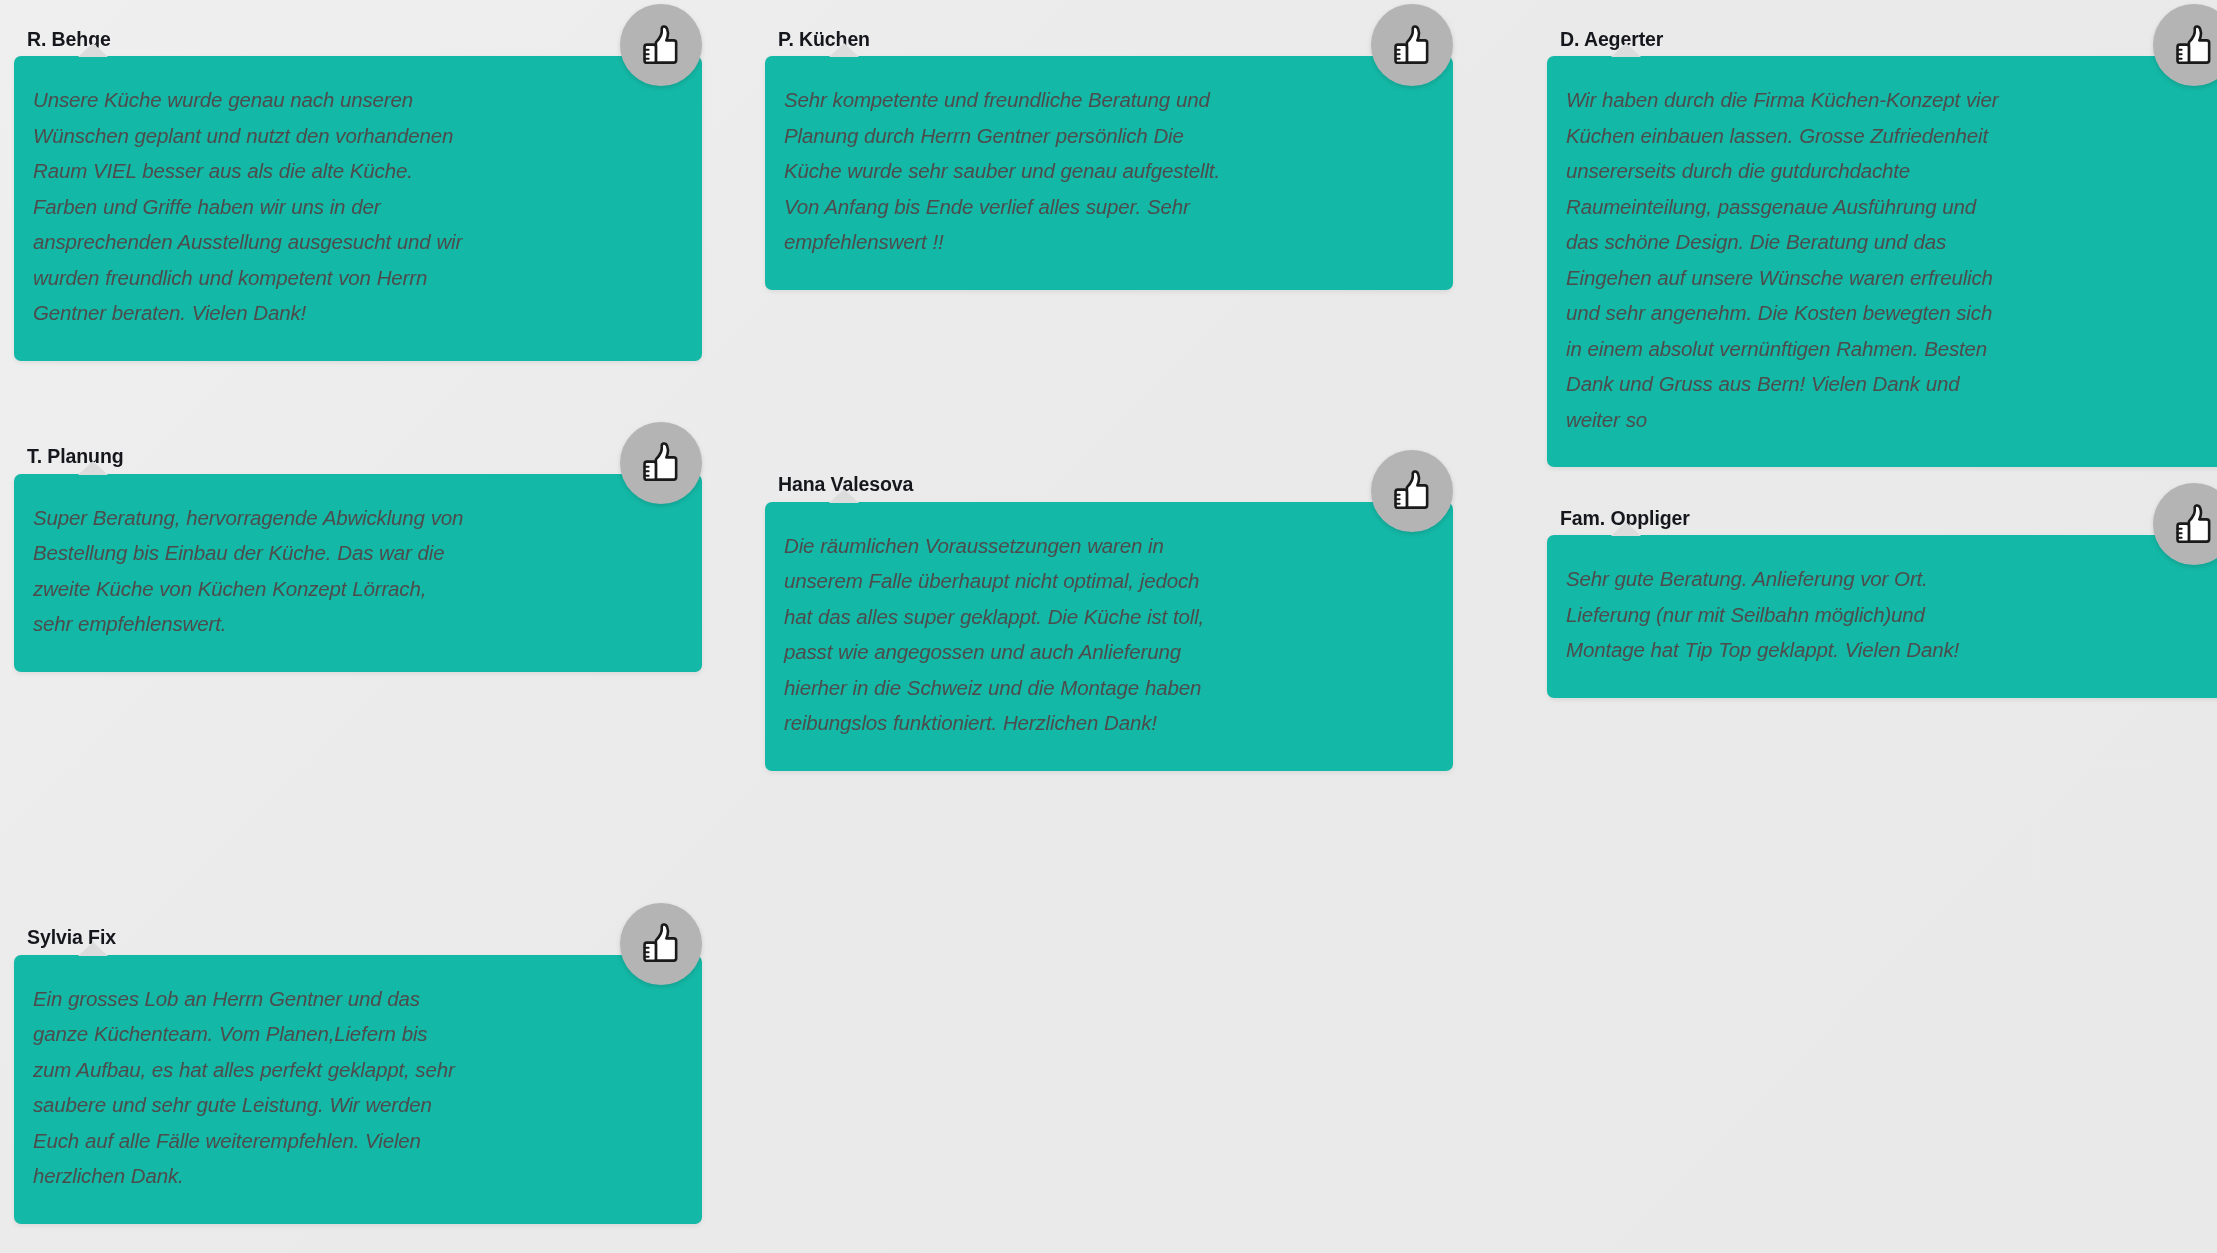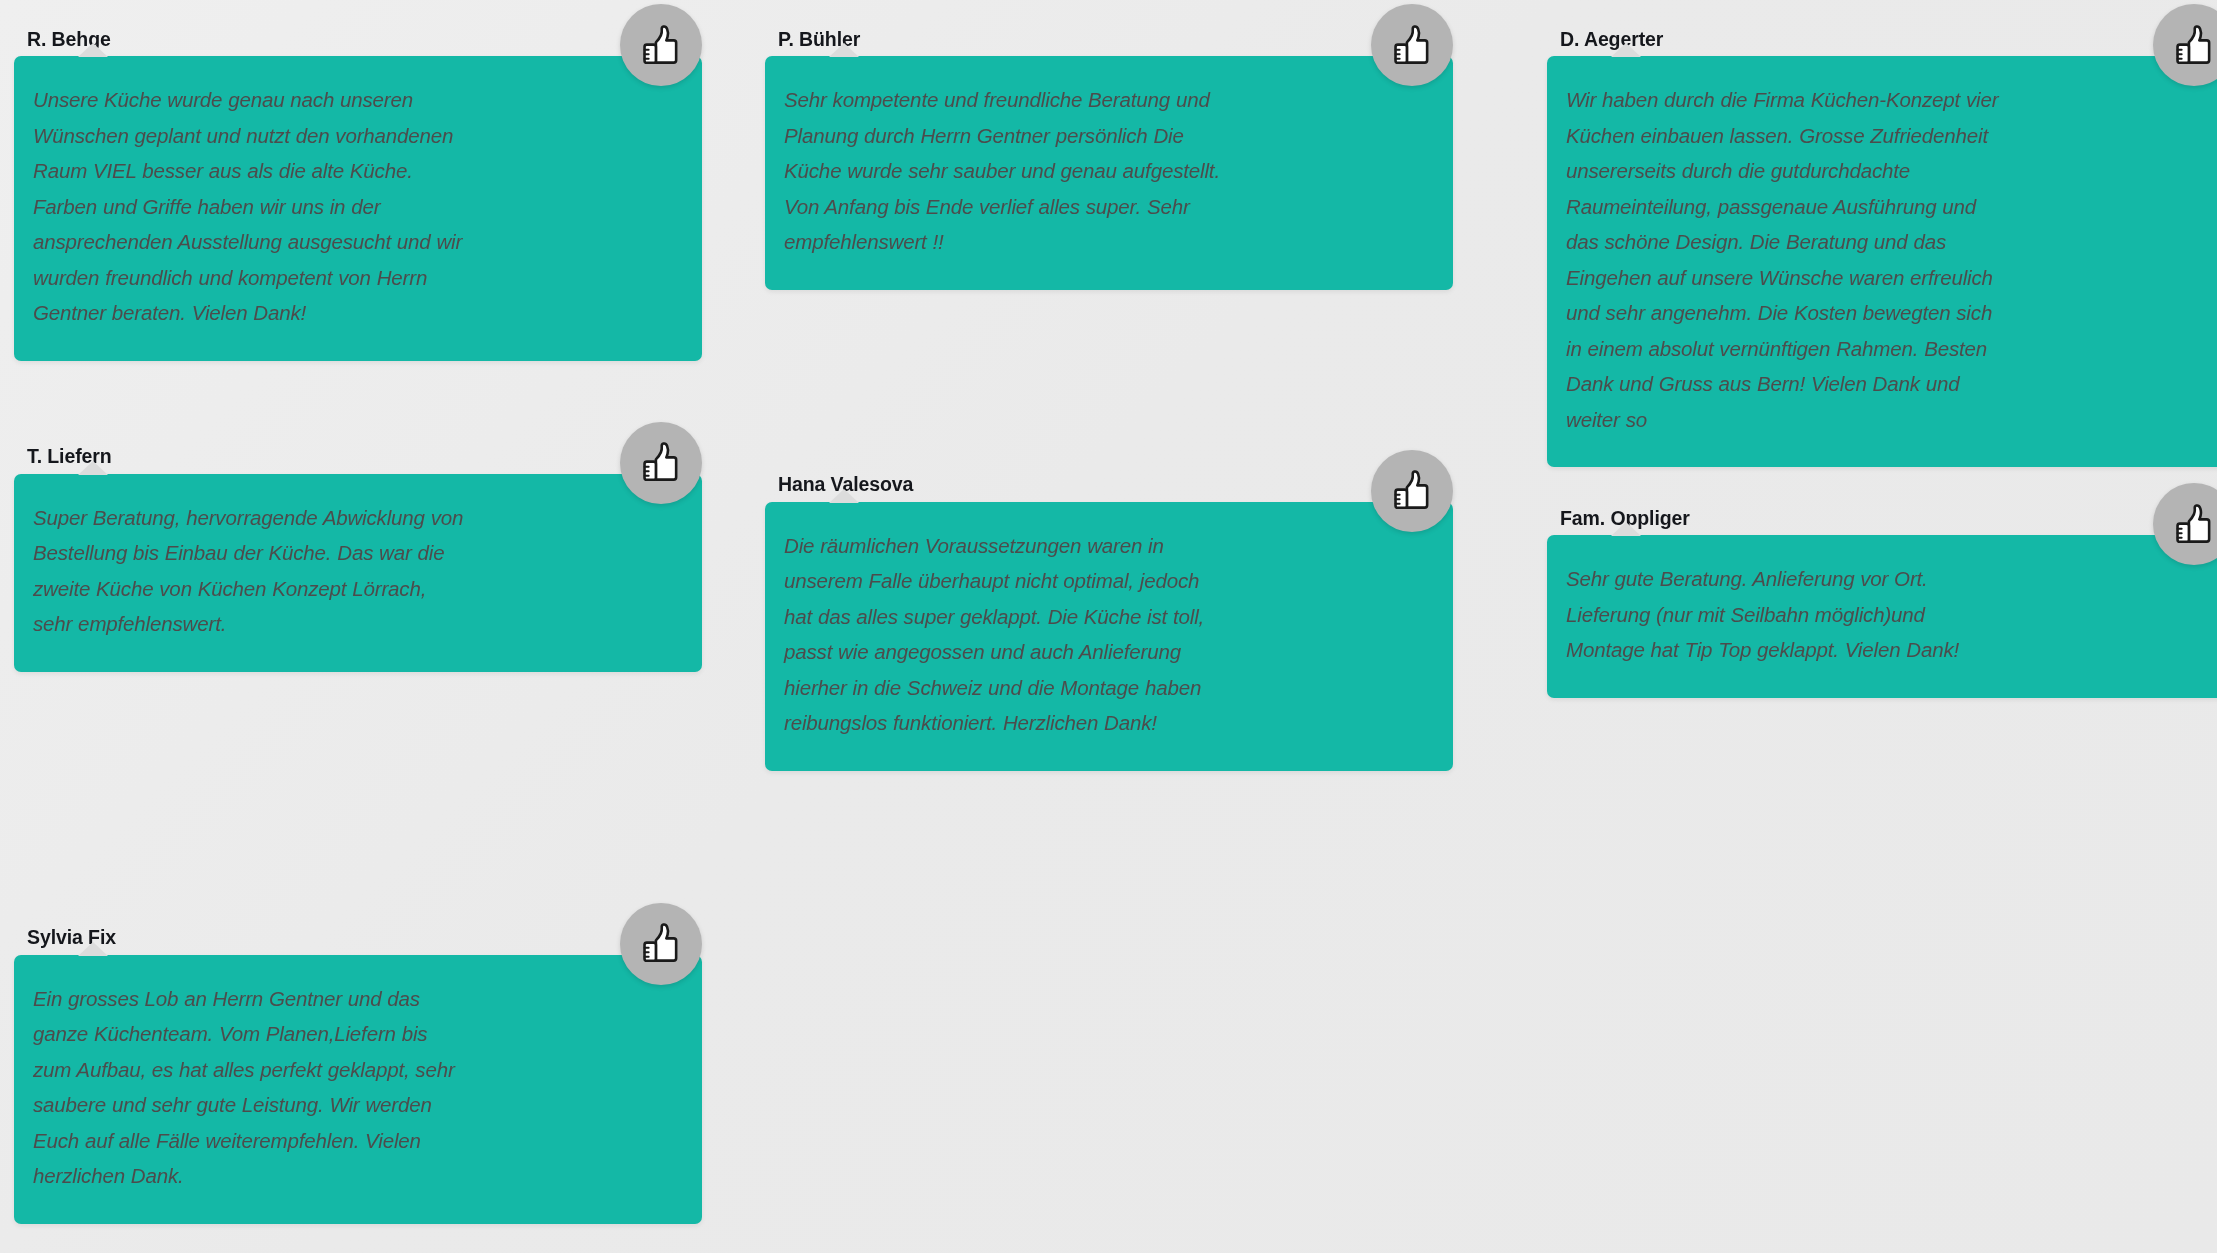--- a/index.html
+++ b/index.html
@@ -141,21 +141,21 @@
             </svg>
         </div>
       </div>
       <div class="bubble">
         <p class="quote-text">Unsere Küche wurde genau nach unseren Wünschen geplant und nutzt den vorhandenen Raum VIEL besser aus als die alte Küche. Farben und Griffe haben wir uns in der ansprechenden Ausstellung ausgesucht und wir wurden freundlich und kompetent von Herrn Gentner beraten. Vielen Dank!</p>
       </div>
     </div>
 
     <div class="testimonial sp-1">
       <div class="testimonial-head">
-        <span class="author-name">T. Liefern</span>
+        <span class="author-name">T. Planung</span>
         <div class="thumb-badge">
           <svg viewBox="0 0 64 64" aria-hidden="true">
               <path d="M24.5 27.5c2.2-2.1 4.6-5.3 6.1-8.6 1.2-2.7 1.3-5.1 1.1-7.2-.2-1.9.6-3.3 2.1-3.6 1.9-.4 3.6.8 4.5 2.9 1.2 2.9 1.3 6.3.6 9.4-.4 1.7-1 3.3-1.6 4.7h9.1c1.7 0 3 1.3 3 2.9v21.6c0 1.6-1.3 2.9-3 2.9H24.5z" fill="#ffffff" stroke="#1a1a1a" stroke-width="3.2" stroke-linejoin="round"></path>
               <path d="M13.4 30.3h8.2c1.6 0 2.9 1.2 2.9 2.7v17c0 1.5-1.3 2.7-2.9 2.7h-8.2c-1.6 0-2.9-1.2-2.9-2.7V33c0-1.5 1.3-2.7 2.9-2.7z" fill="#ffffff" stroke="#1a1a1a" stroke-width="3.2" stroke-linejoin="round"></path>
               <path d="M10.6 36.5h5M10.6 42.2h5M10.6 47.6h5" stroke="#1a1a1a" stroke-width="2.4" stroke-linecap="round"></path>
             </svg>
         </div>
       </div>
       <div class="bubble">
         <p class="quote-text">Super Beratung, hervorragende Abwicklung von Bestellung bis Einbau der Küche. Das war die zweite Küche von Küchen Konzept Lörrach, sehr empfehlenswert.</p>
@@ -177,21 +177,21 @@
         <p class="quote-text">Ein grosses Lob an Herrn Gentner und das ganze Küchenteam. Vom Planen,Liefern bis zum Aufbau, es hat alles perfekt geklappt, sehr saubere und sehr gute Leistung. Wir werden Euch auf alle Fälle weiterempfehlen. Vielen herzlichen Dank.</p>
       </div>
     </div>
 
   </div>
 
   <div class="column" id="col-1">
 
     <div class="testimonial sp-0">
       <div class="testimonial-head">
-        <span class="author-name">P. Bühler</span>
+        <span class="author-name">P. Küchen</span>
         <div class="thumb-badge">
           <svg viewBox="0 0 64 64" aria-hidden="true">
               <path d="M24.5 27.5c2.2-2.1 4.6-5.3 6.1-8.6 1.2-2.7 1.3-5.1 1.1-7.2-.2-1.9.6-3.3 2.1-3.6 1.9-.4 3.6.8 4.5 2.9 1.2 2.9 1.3 6.3.6 9.4-.4 1.7-1 3.3-1.6 4.7h9.1c1.7 0 3 1.3 3 2.9v21.6c0 1.6-1.3 2.9-3 2.9H24.5z" fill="#ffffff" stroke="#1a1a1a" stroke-width="3.2" stroke-linejoin="round"></path>
               <path d="M13.4 30.3h8.2c1.6 0 2.9 1.2 2.9 2.7v17c0 1.5-1.3 2.7-2.9 2.7h-8.2c-1.6 0-2.9-1.2-2.9-2.7V33c0-1.5 1.3-2.7 2.9-2.7z" fill="#ffffff" stroke="#1a1a1a" stroke-width="3.2" stroke-linejoin="round"></path>
               <path d="M10.6 36.5h5M10.6 42.2h5M10.6 47.6h5" stroke="#1a1a1a" stroke-width="2.4" stroke-linecap="round"></path>
             </svg>
         </div>
       </div>
       <div class="bubble">
         <p class="quote-text">Sehr kompetente und freundliche Beratung und Planung durch Herrn Gentner persönlich Die Küche wurde sehr sauber und genau aufgestellt. Von Anfang bis Ende verlief alles super. Sehr empfehlenswert !!</p>

